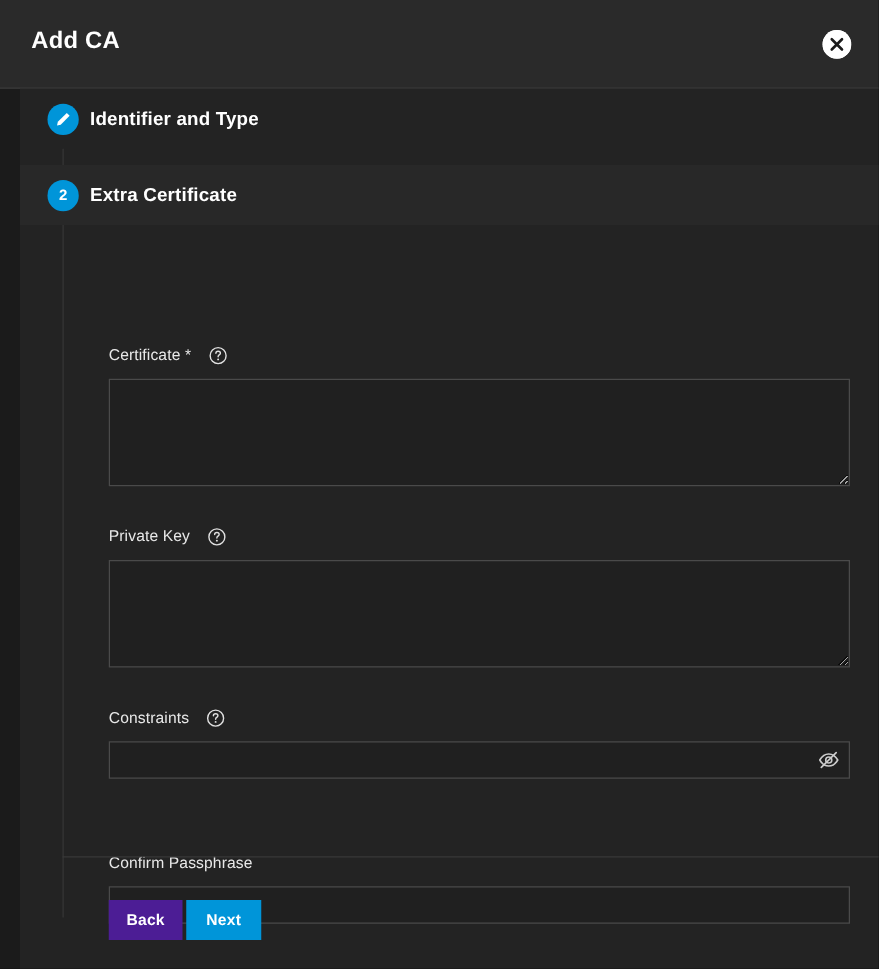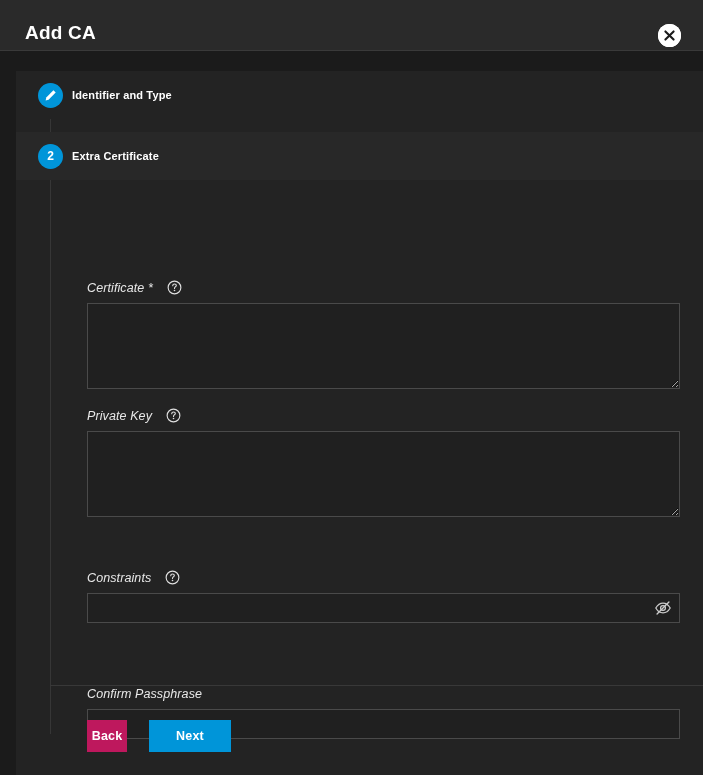--- a/index.html
+++ b/index.html
@@ -18,21 +18,21 @@
     height: 775px;
     background: #1b1b1b;
     color: #ffffff;
   }
 
   
   .dialog-header {
     position: absolute;
     left: 0; top: 0;
     width: 703px;
-    height: 51px;
+    height: 71px;
     background: #2a2a2a;
     border-bottom: 1px solid #3a3a3a;
   }
   .dialog-title {
     position: absolute;
     left: 25px;
     top: 22px;
     font-size: 19px;
     font-weight: bold;
     letter-spacing: 0.2px;
@@ -97,43 +97,42 @@
     font-weight: bold;
     display: flex;
     align-items: center;
     justify-content: center;
   }
   .step-circle svg { display: block; }
 
   .step-label {
     position: absolute;
     left: 56px;
-    font-size: 11px;
+    font-size: 15px;
     font-weight: bold;
     color: #ffffff;
     letter-spacing: 0.15px;
   }
 
   
   .form-body {
     position: absolute;
     left: 34px;
     top: 110px;
     width: 653px;
     height: 504px;
     padding: 20px 0 0 0;
   }
 
   .field { position: absolute; left: 37px; }
   .field-label-row {
     display: flex;
-    align-items: flex-end;
+    align-items: flex-start;
     height: 18px;
     margin-bottom: 8px;
-    font-style: italic;
   }
   .field-label {
     font-size: 12.5px;
     color: #e8e8e8;
     letter-spacing: 0.1px;
     white-space: nowrap;
   }
   .help-icon {
     margin-left: 14px;
     width: 15px;
@@ -171,21 +170,21 @@
     cursor: pointer;
     display: flex;
     align-items: center;
     justify-content: center;
     padding: 0;
   }
   .reveal-button svg { display: block; }
 
   
   #field-certificate        { top: 96px; }
-  #field-private-key        { top: 224px; }
+  #field-private-key        { top: 241px; }
   #field-passphrase         { top: 386px; }
   #field-confirm-passphrase { top: 471px; margin-top: 31px; }
 
   
   .footer-divider {
     position: absolute;
     left: 34px;
     top: 614px;
     width: 653px;
     height: 1px;
@@ -203,22 +202,22 @@
     top: 34px;
     height: 32px;
     border: none;
     font-family: "Liberation Sans", sans-serif;
     font-size: 12.5px;
     font-weight: bold;
     color: #ffffff;
     cursor: pointer;
     letter-spacing: 0.2px;
   }
-  .btn-back { left: 37px; width: 40px; background: #be185d; }
-  .btn-next { left: 99px; width: 82px; background: #0095d9; }
+  .btn-back { left: 37px; width: 59px; background: #4c1d95; }
+  .btn-next { left: 99px; width: 60px; background: #0095d9; }
 </style>
 </head>
 <body>
 
 <div id="app">
 
   <div class="dialog-header">
     <div class="dialog-title">Add CA</div>
 
     <button class="close-button" aria-label="Close">

